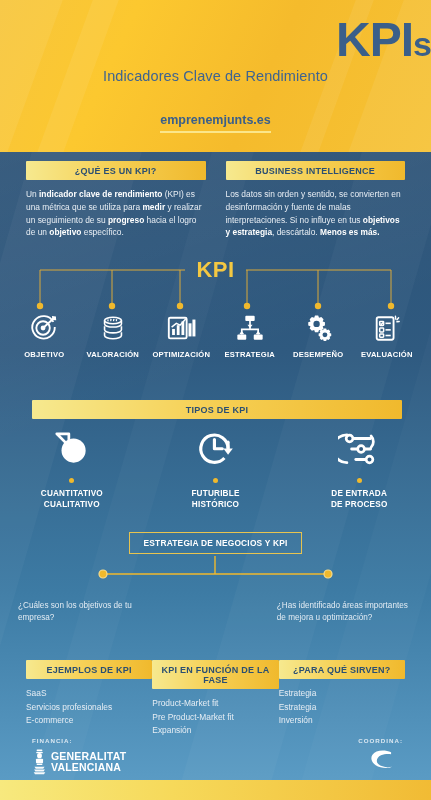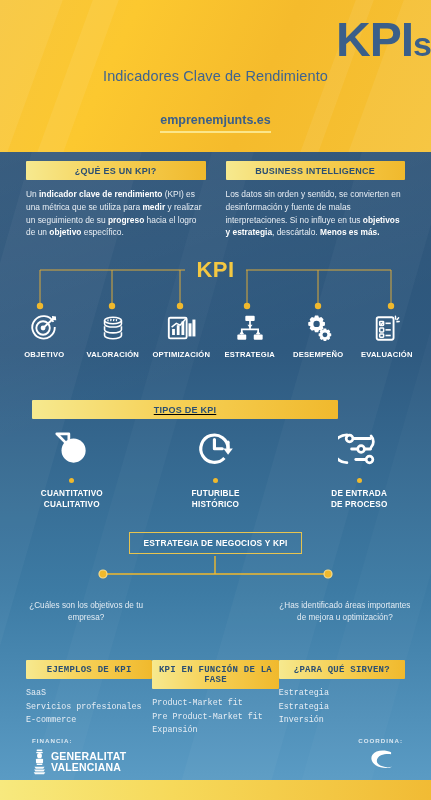--- a/index.html
+++ b/index.html
@@ -78,40 +78,40 @@
   }
   .treeSvg{position:absolute;top:0;left:0;}
   .iconsRow{position:absolute;top:52px;left:0;width:431px;display:flex;padding:0 10px;box-sizing:border-box;}
   .iconCell{flex:1;text-align:center;}
   .iconCell .glyph{height:34px;display:flex;align-items:flex-end;justify-content:center;}
   .iconCell .cap{
     margin-top:7px;color:#fff;font-size:7.6px;font-weight:bold;letter-spacing:.2px;
   }
 
   
-  .tiposBadgeWrap{position:absolute;top:248px;left:32px;width:306px;text-decoration:underline;}
+  .tiposBadgeWrap{position:absolute;top:248px;left:32px;width:370px;}
   .tiposRow{position:absolute;top:272px;left:0;width:431px;display:flex;padding:0 0;box-sizing:border-box;}
   .tipoCell{flex:1;text-align:center;}
   .tipoCell .glyph{height:50px;display:flex;align-items:center;justify-content:center;}
   .dotSm{width:5px;height:5px;border-radius:50%;background:#f0b92d;margin:4px auto 5px;}
   .tipoCell .cap{color:#fff;font-size:8.2px;font-weight:bold;line-height:1.35;letter-spacing:.2px;}
 
   
   .estrBox{
     position:absolute;top:380px;left:50%;transform:translateX(-50%);
     border:1px solid #e8c44f;color:#fff;font-size:8.4px;font-weight:bold;
     padding:5px 14px;letter-spacing:.2px;white-space:nowrap;
   }
   .estrSvg{position:absolute;top:398px;left:0;}
   .qRow{position:absolute;top:448px;left:0;width:431px;display:flex;padding:0 18px;box-sizing:border-box;}
-  .qCell{flex:1;text-align:center;color:#e2ebf3;font-size:8.2px;line-height:1.5;}
+  .qCell{flex:1;text-align:left;color:#e2ebf3;font-size:8.2px;line-height:1.5;}
   .qSpacer{flex:.9;}
 
   
-  .botRow{position:absolute;top:508px;left:0;width:431px;display:flex;gap:0;padding:0 26px;box-sizing:border-box;font-family:Liberation Mono, monospace;}
+  .botRow{position:absolute;top:508px;left:0;width:431px;display:flex;gap:0;padding:0 26px;box-sizing:border-box;}
   .botCol{flex:1;}
   .botList{margin-top:8px;color:#e6edf4;font-size:8.4px;line-height:1.62;}
 
   
   .footer{position:absolute;top:585px;left:0;width:431px;height:43px;}
   .finWrap{position:absolute;left:32px;top:0;}
   .cooWrap{position:absolute;right:28px;top:0;text-align:left;}
   .fLabel{color:#dbe8f2;font-size:6.2px;letter-spacing:1px;font-weight:bold;}
   .logoLine{display:flex;align-items:center;gap:9px;margin-top:4px;flex-direction:column;}
   .gvText{color:#fff;font-size:10.5px;font-weight:bold;line-height:1.05;letter-spacing:.2px;}

